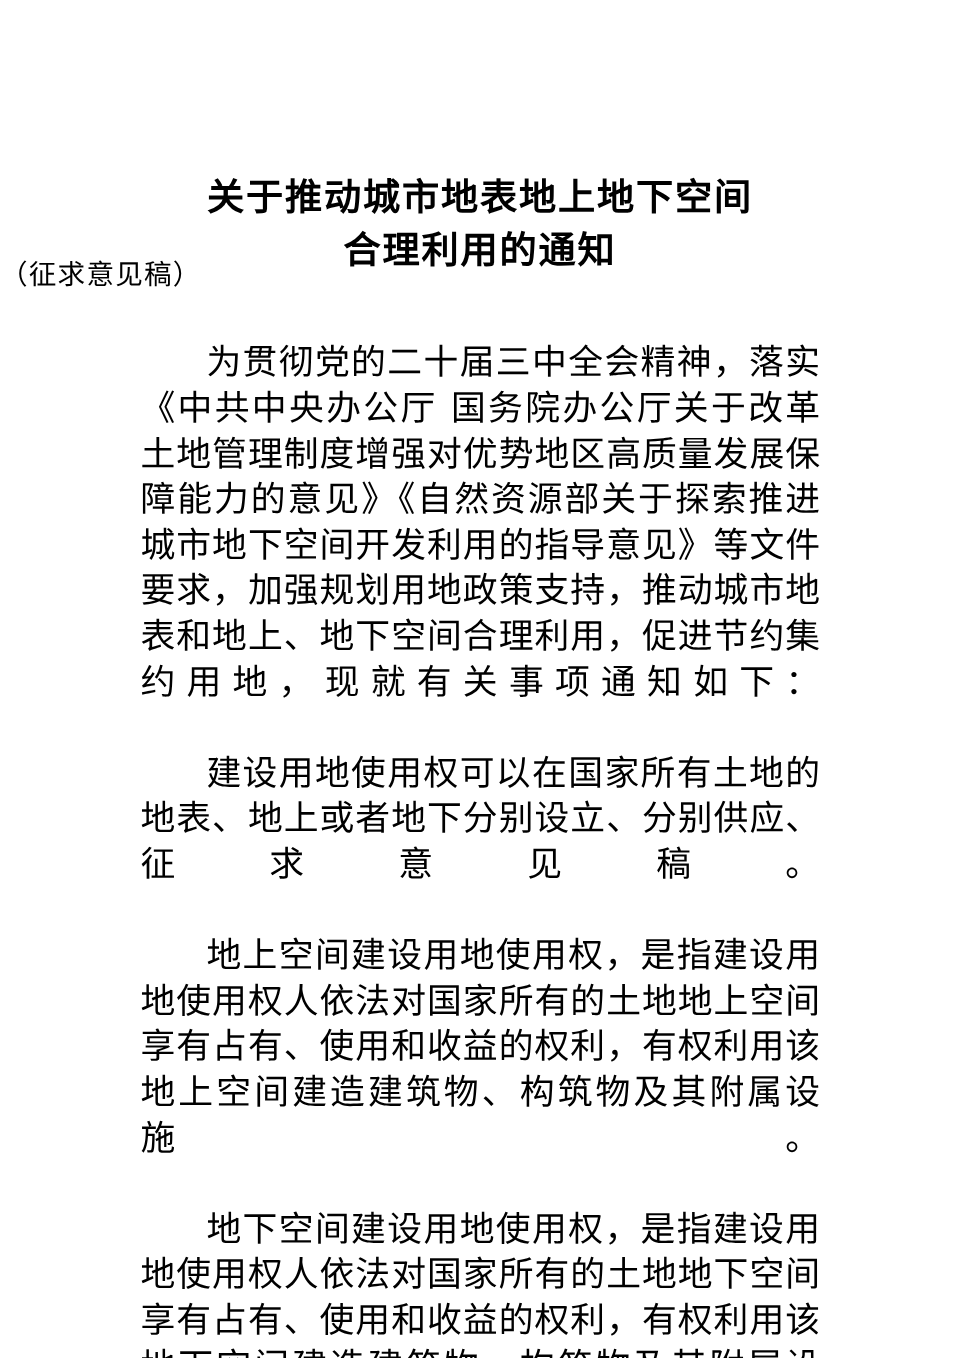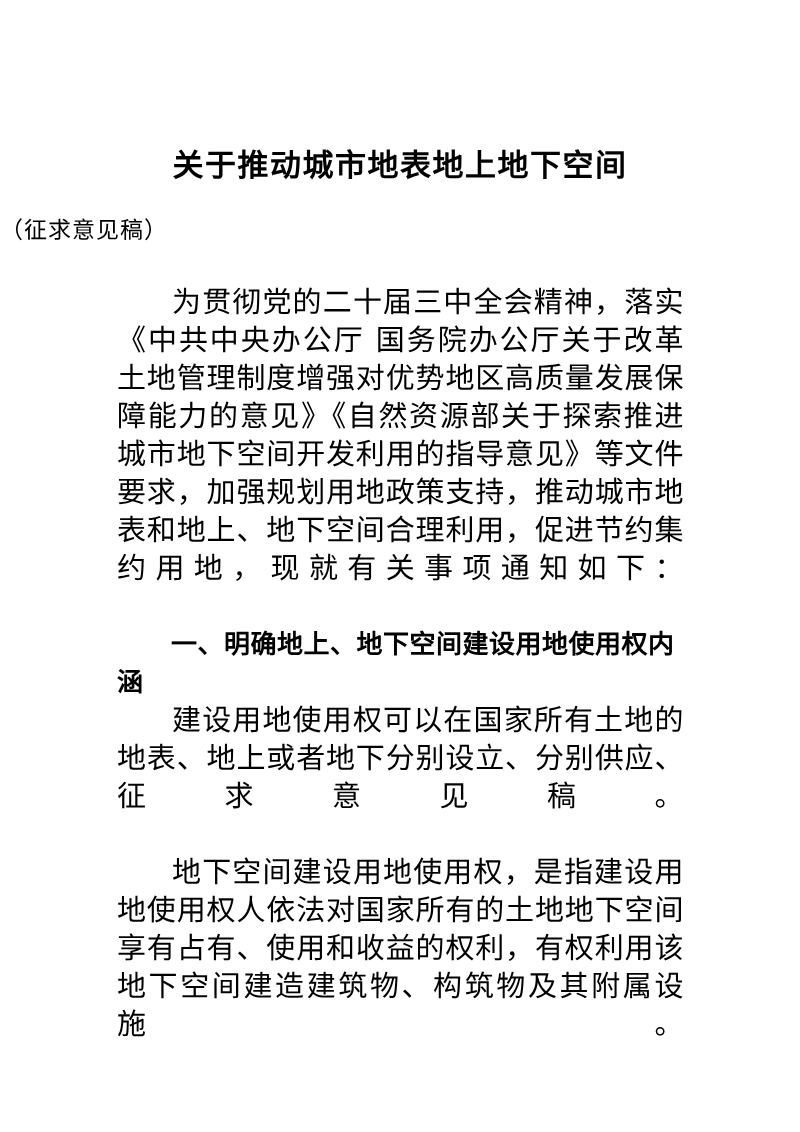--- a/index.html
+++ b/index.html
@@ -92,24 +92,25 @@
     word-break: break-all;
   }
 </style>
 </head>
 <body>
 
 <div class="page">
 
   <h1 class="doc-title">
     <span class="title-line">关于推动城市地表地上地下空间</span>
+    <span class="title-line">合理利用的通知</span>
   </h1>
 
   <div class="doc-subtitle">（征求意见稿）</div>
 
   <div class="doc-body">
       <p class="para">为贯彻党的二十届三中全会精神，落实《中共中央办公厅 国务院办公厅关于改革土地管理制度增强对优势地区高质量发展保障能力的意见》《自然资源部关于探索推进城市地下空间开发利用的指导意见》等文件要求，加强规划用地政策支持，推动城市地表和地上、地下空间合理利用，促进节约集约用地，现就有关事项通知如下：</p>
-      <p class="heading">一、明确地上、地下空间建设用地使用权内涵</p>
       <p class="para">建设用地使用权可以在国家所有土地的地表、地上或者地下分别设立、分别供应、征求意见稿。</p>
+      <p class="para">地上空间建设用地使用权，是指建设用地使用权人依法对国家所有的土地地上空间享有占有、使用和收益的权利，有权利用该地上空间建造建筑物、构筑物及其附属设施。</p>
       <p class="para">地下空间建设用地使用权，是指建设用地使用权人依法对国家所有的土地地下空间享有占有、使用和收益的权利，有权利用该地下空间建造建筑物、构筑物及其附属设施。</p>
     </div>
 
 </div>
 
 </body></html>

